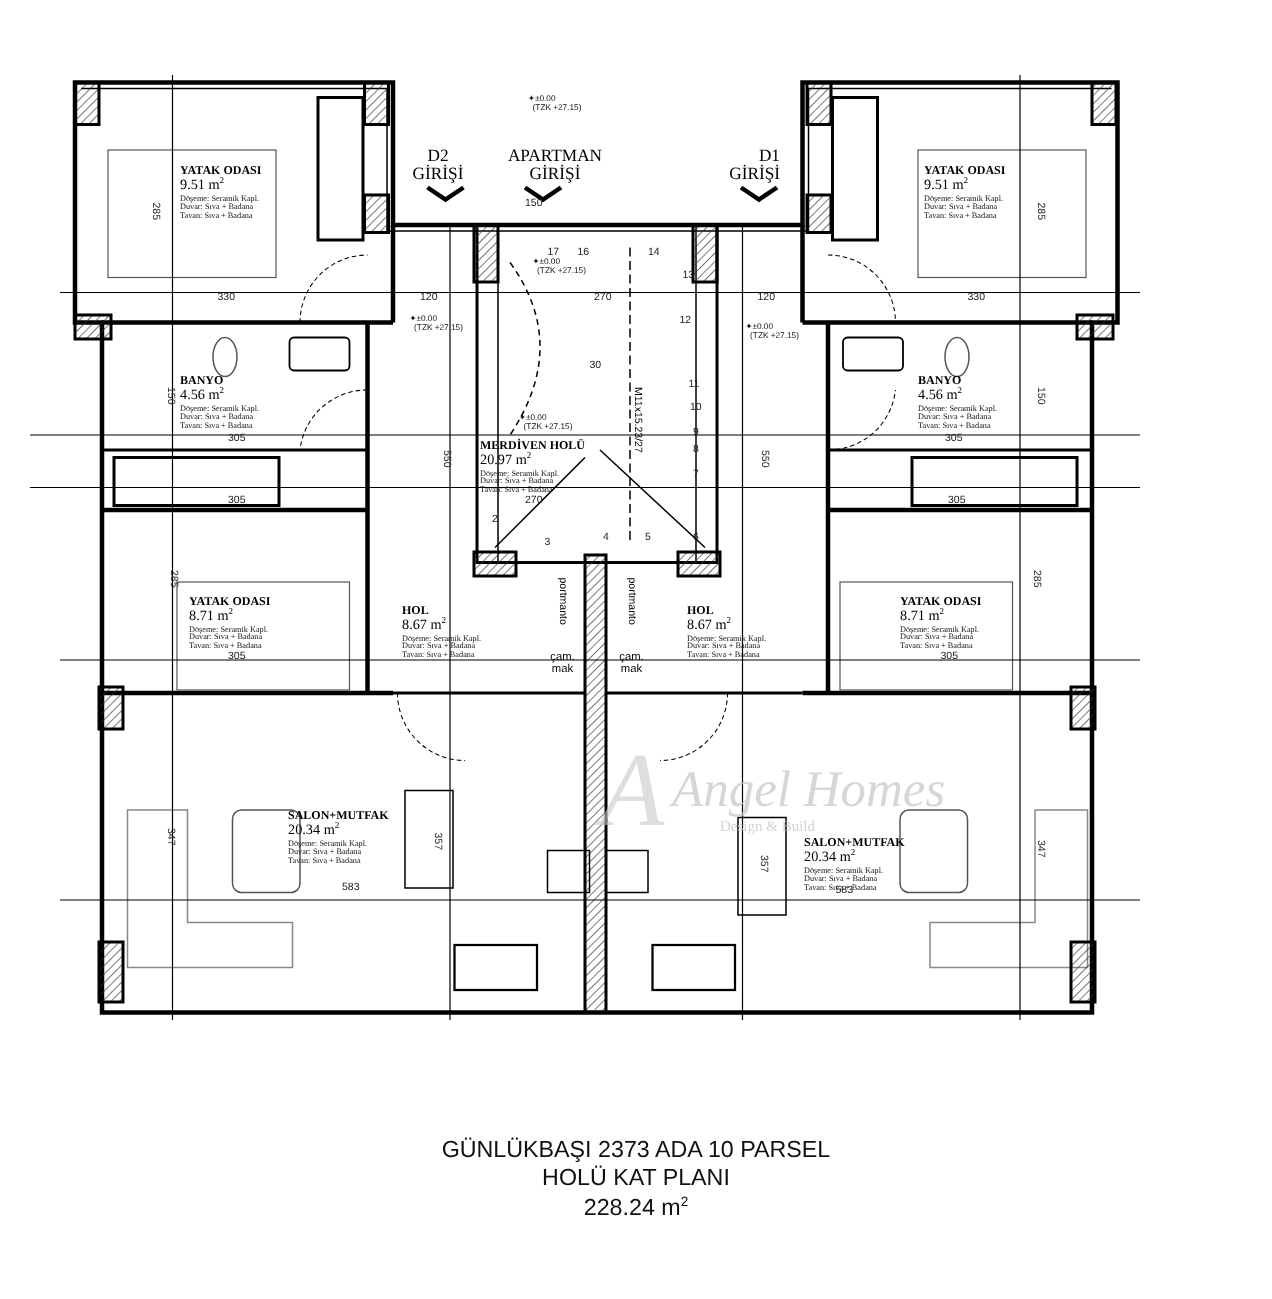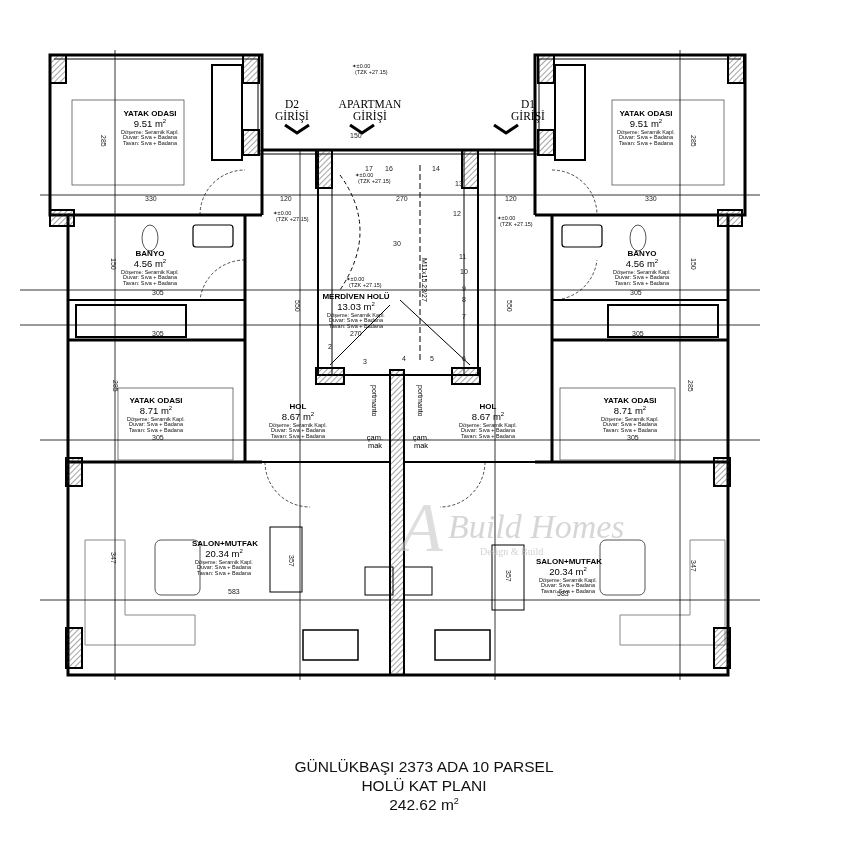--- a/index.html
+++ b/index.html
@@ -1,18 +1,18 @@
 <!DOCTYPE html>
 <html><head>
 <meta charset="utf-8">
 <style>
   html,body{margin:0;padding:0;background:#fff;}
   body{width:848px;height:866px;position:relative;overflow:hidden;font-family:"Liberation Sans",sans-serif;color:#000;}
   svg{position:absolute;left:0;top:0;}
-  .room-label{position:absolute;text-align:center;line-height:1.05;pointer-events:none;}
+  .room-label{position:absolute;text-align:left;line-height:1.05;pointer-events:none;font-family:Liberation Serif, serif;}
   .room-name{font-size:8px;font-weight:bold;display:block;white-space:nowrap;}
   .room-area{font-size:9.5px;display:block;white-space:nowrap;}
   .room-area sup{font-size:6px;}
   .room-spec{font-size:5.5px;display:block;white-space:nowrap;color:#111;}
   .entry{position:absolute;text-align:center;font-family:"Liberation Serif",serif;font-size:11.5px;line-height:1.05;}
   .dim{position:absolute;font-size:7px;color:#222;white-space:nowrap;}
   .dim.v{transform:rotate(90deg);transform-origin:left top;}
   .lvl{position:absolute;font-size:5.5px;color:#111;white-space:nowrap;line-height:1.1;}
   .title-block{position:absolute;left:0;width:848px;top:758px;text-align:center;font-family:"Liberation Sans",sans-serif;font-size:15.5px;line-height:1.22;color:#111;}
   .title-block sup{font-size:9px;}
@@ -140,21 +140,21 @@
 </svg>
 
 <div class="entry" style="left:272px;top:98px;width:40px;">
   <span>D2</span><br>
   <span>GİRİŞİ</span>
 </div>
 <div class="entry" style="left:330px;top:98px;width:80px;">
   <span>APARTMAN</span><br>
   <span>GİRİŞİ</span>
 </div>
-<div class="entry" style="left:508px;top:98px;width:40px;">
+<div class="entry" style="left:480px;top:98px;width:40px;text-align:right;">
   <span>D1</span><br>
   <span>GİRİŞİ</span>
 </div>
 
 <div class="room-label" style="left:120px;top:110px;width:60px;">
   <span class="room-name">YATAK ODASI</span>
   <span class="room-area"><span>9.51 m</span><sup>2</sup></span>
   <span class="room-spec">Döşeme: Seramik Kapl.</span>
   <span class="room-spec">Duvar: Sıva + Badana</span>
   <span class="room-spec">Tavan: Sıva + Badana</span>
@@ -175,21 +175,21 @@
 </div>
 <div class="room-label" style="left:612px;top:250px;width:60px;">
   <span class="room-name">BANYO</span>
   <span class="room-area"><span>4.56 m</span><sup>2</sup></span>
   <span class="room-spec">Döşeme: Seramik Kapl.</span>
   <span class="room-spec">Duvar: Sıva + Badana</span>
   <span class="room-spec">Tavan: Sıva + Badana</span>
 </div>
 <div class="room-label" style="left:320px;top:293px;width:72px;">
   <span class="room-name">MERDİVEN HOLÜ</span>
-  <span class="room-area"><span>13.03 m</span><sup>2</sup></span>
+  <span class="room-area"><span>20.97 m</span><sup>2</sup></span>
   <span class="room-spec">Döşeme: Seramik Kapl.</span>
   <span class="room-spec">Duvar: Sıva + Badana</span>
   <span class="room-spec">Tavan: Sıva + Badana</span>
 </div>
 <div class="room-label" style="left:126px;top:397px;width:60px;">
   <span class="room-name">YATAK ODASI</span>
   <span class="room-area"><span>8.71 m</span><sup>2</sup></span>
   <span class="room-spec">Döşeme: Seramik Kapl.</span>
   <span class="room-spec">Duvar: Sıva + Badana</span>
   <span class="room-spec">Tavan: Sıva + Badana</span>
@@ -281,21 +281,21 @@
 <div class="dim" style="left:402px;top:355px;">4</div>
 <div class="dim" style="left:363px;top:358px;">3</div>
 <div class="dim" style="left:328px;top:343px;">2</div>
 <div class="dim" style="left:432px;top:165px;">14</div>
 <div class="dim" style="left:385px;top:165px;">16</div>
 <div class="dim" style="left:365px;top:165px;">17</div>
 <div class="dim" style="left:455px;top:180px;">13</div>
 
 <div class="wm">
   <span class="A">A</span>
-  <span class="big">Build Homes</span>
+  <span class="big">Angel Homes</span>
   <span class="sub">Design &amp; Build</span>
 </div>
 
 <div class="title-block">
   <div>GÜNLÜKBAŞI 2373 ADA 10 PARSEL</div>
   <div>HOLÜ KAT PLANI</div>
-  <div><span>242.62 m</span><sup>2</sup></div>
+  <div><span>228.24 m</span><sup>2</sup></div>
 </div>
 
 </body></html>

